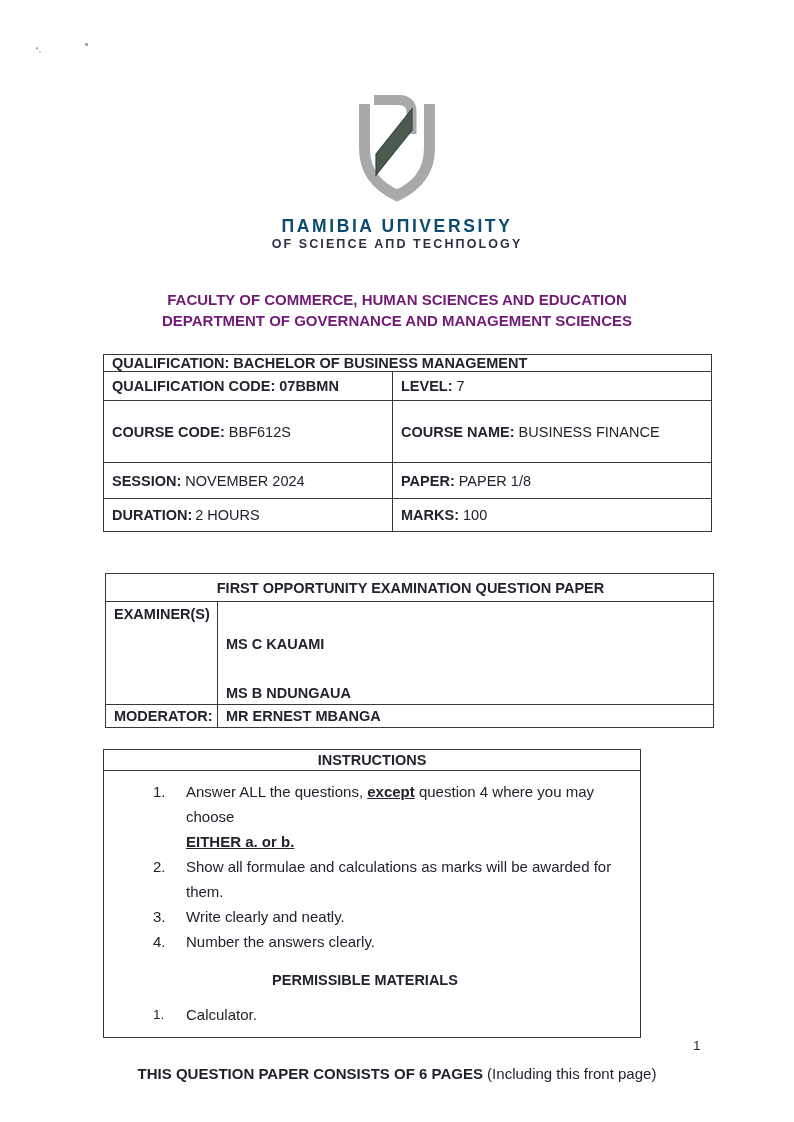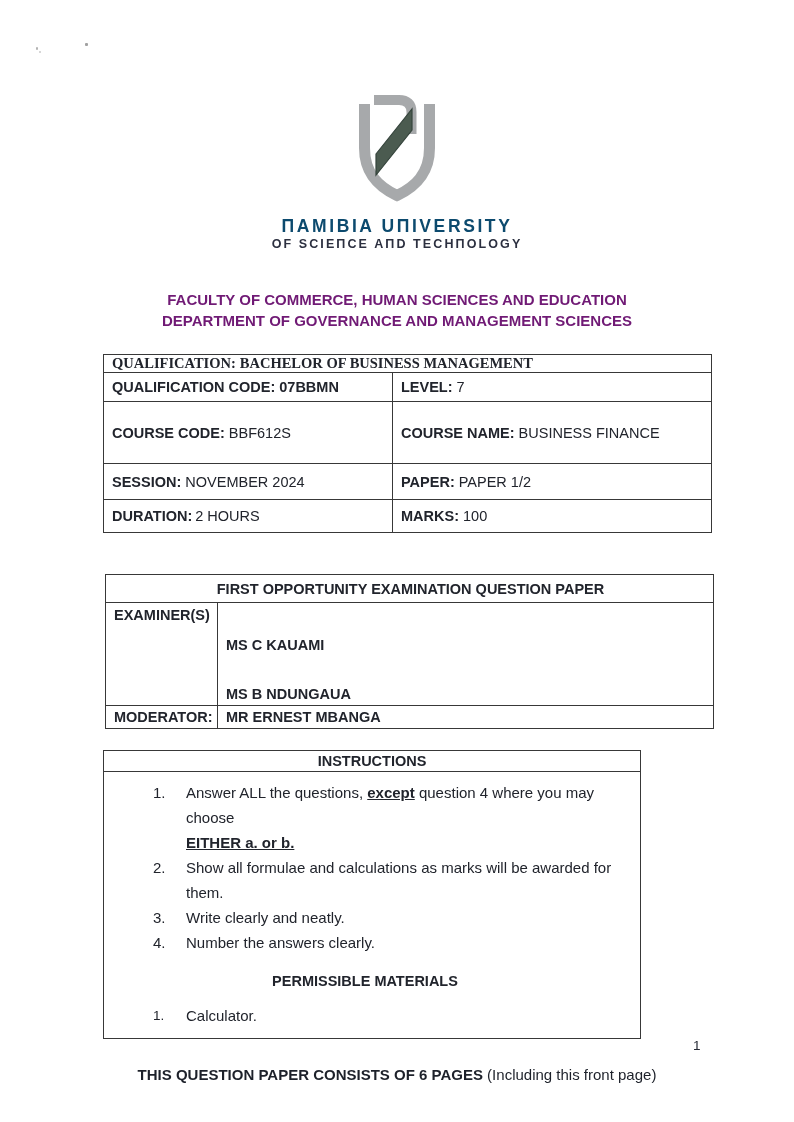--- a/index.html
+++ b/index.html
@@ -49,21 +49,21 @@
     font-size:14.5px;
     padding:0 6px 0 8px;
     vertical-align:middle;
     color:#21242c;
   }
   td b { font-weight:bold; }
   .val { margin-left:4px; font-weight:normal; }
   .val.v-bold { font-weight:bold; }
 
   .course-table { margin:23px 0 0 103px; width:608px; }
-  .course-table .r1 td { height:14px;font-family:Liberation Serif, serif; }
+  .course-table .r1 td { height:14px; }
   .course-table .r2 td { height:29px; }
   .course-table .r3 td { height:62px; }
   .course-table .r4 td { height:36px; }
   .course-table .r5 td { height:33px; }
 
   .exam-table { margin:41px 0 0 105px; width:608px; }
   .exam-table .title-cell { height:28px; text-align:center; font-weight:bold; }
   .exam-table .examiner-row td { height:72px; vertical-align:top; padding-top:4px; font-weight:bold; }
   .exam-table .examiner-row .name { display:block; line-height:22px;margin-top:27px; }
   .exam-table .moderator-row td { height:23px; font-weight:bold; }
@@ -159,21 +159,21 @@
       </td>
       <td>
         <b>COURSE NAME:</b><span class="val">BUSINESS FINANCE</span>
       </td>
     </tr>
     <tr class="r4">
       <td>
         <b>SESSION:</b><span class="val">NOVEMBER 2024</span>
       </td>
       <td>
-        <b>PAPER:</b><span class="val">PAPER 1/2</span>
+        <b>PAPER:</b><span class="val">PAPER 1/8</span>
       </td>
     </tr>
     <tr class="r5">
       <td>
         <b>DURATION:</b><span class="val" style="margin-left:3px">2 HOURS</span>
       </td>
       <td>
         <b>MARKS:</b><span class="val">100</span>
       </td>
     </tr>

